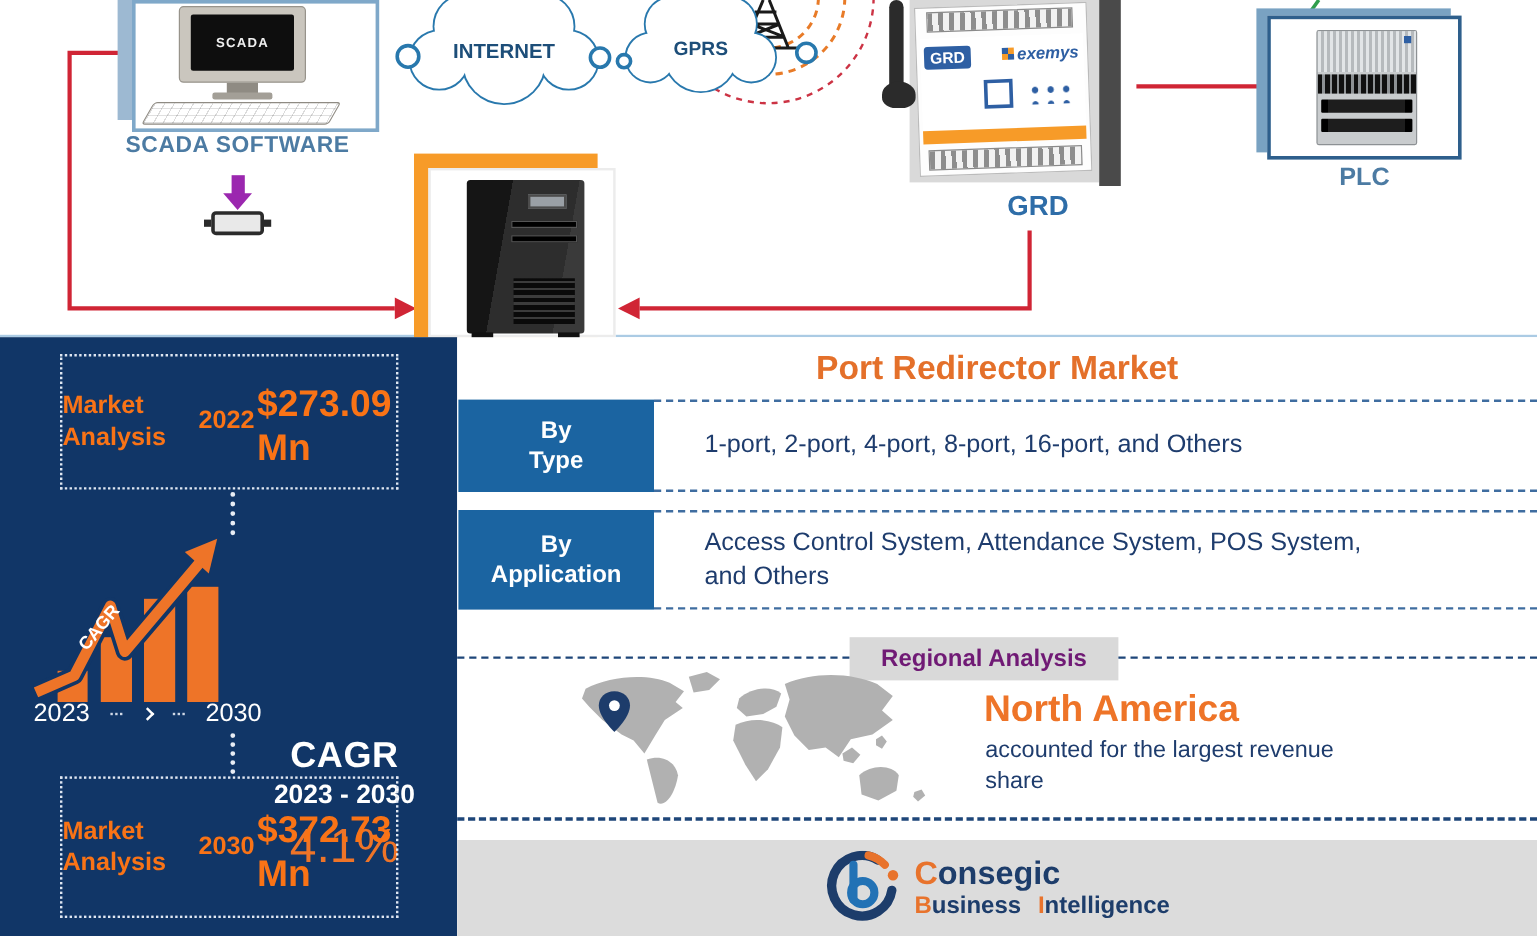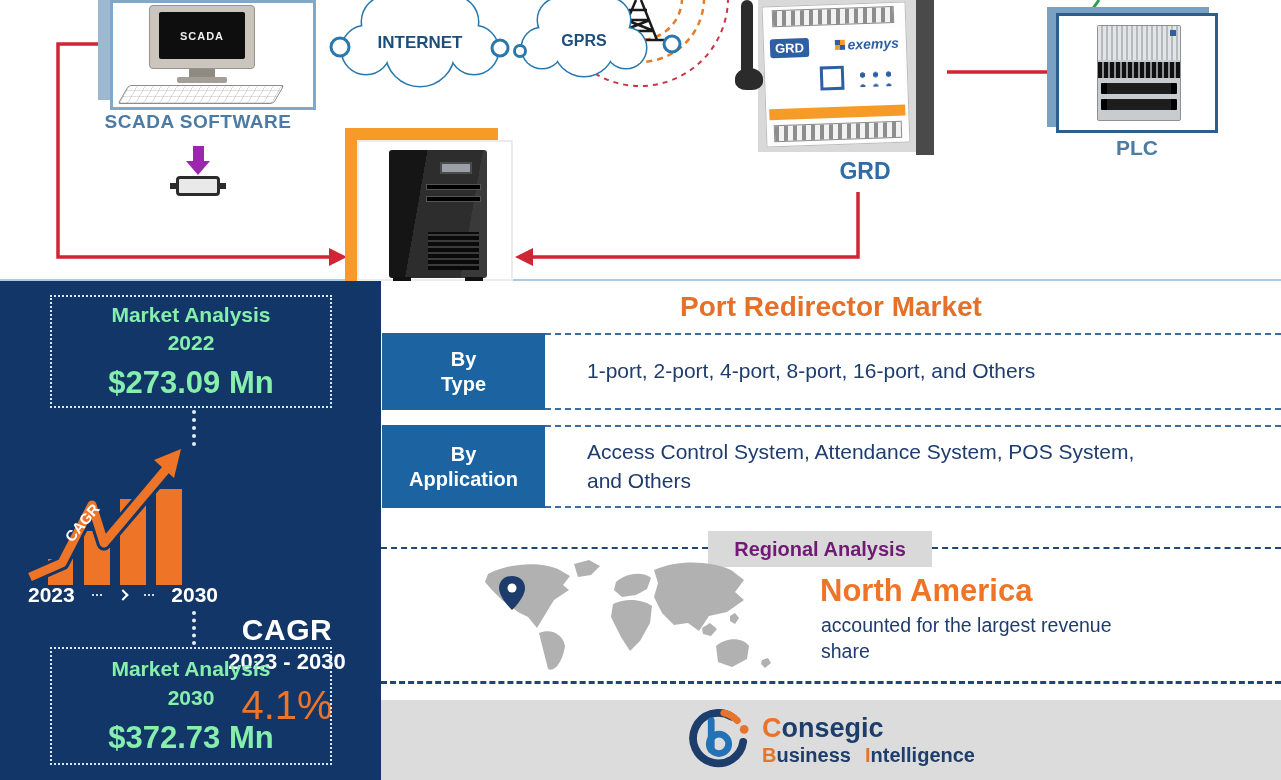--- a/index.html
+++ b/index.html
@@ -57,29 +57,29 @@
   .plc-shadow { position:absolute; left:1047px; top:7px; width:162px; height:120px; background:#79a2c2; }
   .plc-box { position:absolute; left:1056px; top:13px; width:162px; height:120px; background:#fff; border:3px solid #2e5f8c; }
   .plc-device { position:absolute; left:38px; top:9px; width:84px; height:96px; background:#c9ccce; border:1px solid #8d9194; border-radius:2px; }
   .plc-top { height:34px; background:repeating-linear-gradient(90deg,#e2e5e7 0 3px,#b6babd 3px 5px); position:relative; }
   .plc-top::after { content:""; position:absolute; right:4px; top:4px; width:6px; height:6px; background:#2e5fa3; }
   .plc-vent { height:16px; margin-top:2px; background:repeating-linear-gradient(90deg,#101010 0 4px,#8d9194 4px 6px); }
   .plc-slot { height:11px; margin:5px 3px 0; background:linear-gradient(90deg,#000 0 8%, #1d1d1d 8% 92%, #000 92%); border-radius:1px; }
   .plc-caption { position:absolute; left:1103px; top:136px; width:68px; text-align:center; color:#4c7ba3; font-weight:bold; font-size:21px; }
   
   #panel { position:absolute; left:0; top:281px; width:381px; height:499px; background:#113667; }
-  .stat-box { position:absolute; left:50px; width:282px; border:2px dotted #dfe7f2; color:#86efac; display:flex; flex-direction:column; align-items:center; justify-content:center; gap:2px; text-align:center; }
+  .stat-box { position:absolute; left:50px; width:282px; border:2px dotted #dfe7f2; color:#f97316; display:flex; flex-direction:row; align-items:center; justify-content:center; gap:2px; }
   .stat-box .t { font-size:21px; font-weight:600; line-height:1.25; }
   .stat-box .v { font-size:31px; font-weight:800; margin-top:7px; }
   .v-dots { position:absolute; left:192px; width:0; border-left:4px dotted #e8edf5; }
   .cagr-side { position:absolute; left:207px; top:332px; width:160px; text-align:center; color:#fff; }
   .cagr-side .h { font-size:30px; font-weight:800; letter-spacing:.5px; }
   .cagr-side .p { font-size:22px; font-weight:700; margin-top:2px; }
   .cagr-side .pct { font-size:40px; font-weight:400; color:#ee7428; margin-top:8px; }
-  .years-row { position:absolute; left:28px; top:302px; width:190px; display:flex; align-items:center; gap:17px; color:#fff; font-size:21px; font-weight:700; }
+  .years-row { position:absolute; left:28px; top:302px; width:190px; display:flex; align-items:center; gap:17px; color:#fff; font-size:21px; font-weight:400; }
   .dot-line { flex:1; border-top:2px dotted #cfd8e6; }
   .mini-arrow { width:8px; height:8px; border-top:2px solid #fff; border-right:2px solid #fff; transform:rotate(45deg); flex:none; }
   
   #main { position:absolute; left:381px; top:281px; width:900px; height:499px; background:#fff; }
   .big-title { position:absolute; left:0; top:10px; width:900px; text-align:center; color:#e4702a; font-size:28px; font-weight:800; }
   .seg-label { position:absolute; left:1px; width:163px; background:#1b64a1; color:#fff; display:flex; flex-direction:column; align-items:center; justify-content:center; font-size:20px; font-weight:bold; line-height:1.25; }
   .seg-content { position:absolute; left:164px; width:736px; border-top:2px dashed #3f6da0; border-bottom:2px dashed #3f6da0; display:flex; align-items:center; color:#1e3c6d; font-size:21px; line-height:1.35; }
   .seg-content .txt { padding-left:42px; max-width:640px; }
   .dash-seg { position:absolute; border-top:2px dashed #1e4679; }
   .regional-label { position:absolute; left:327px; top:250px; width:224px; height:36px; background:#d9d9d9; display:flex; align-items:center; justify-content:center; color:#701a75; font-size:20px; font-weight:600; }

